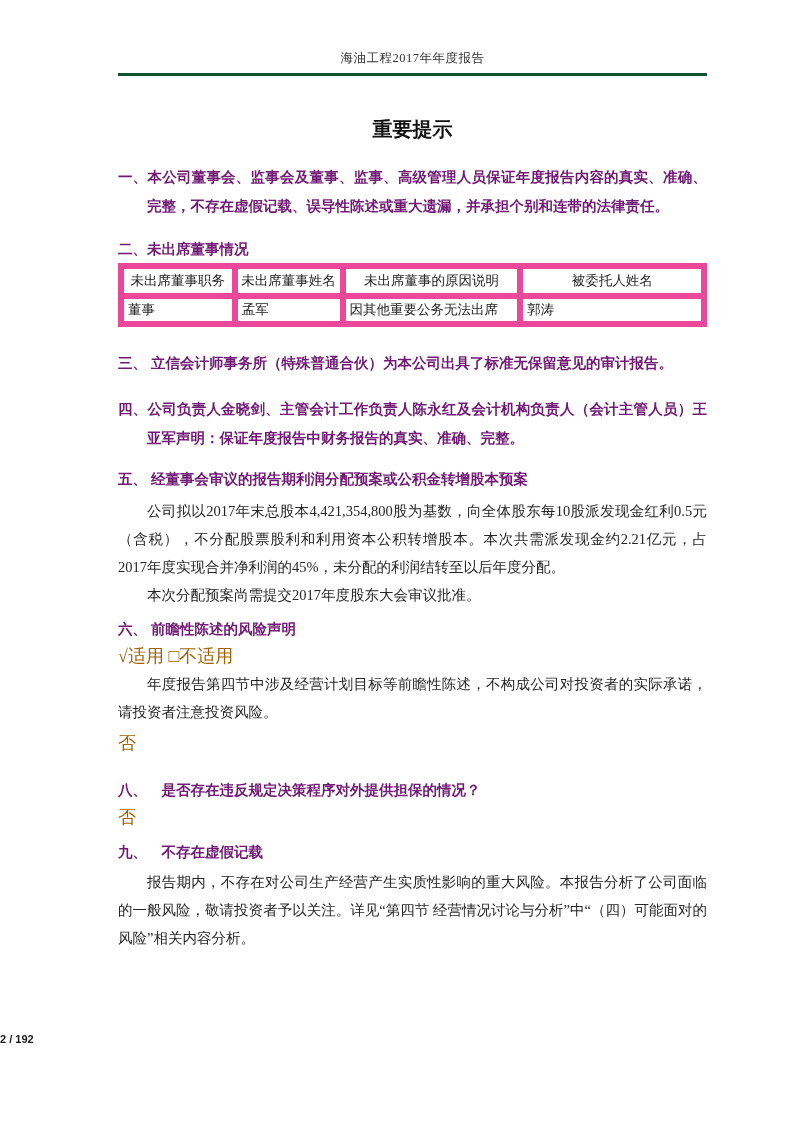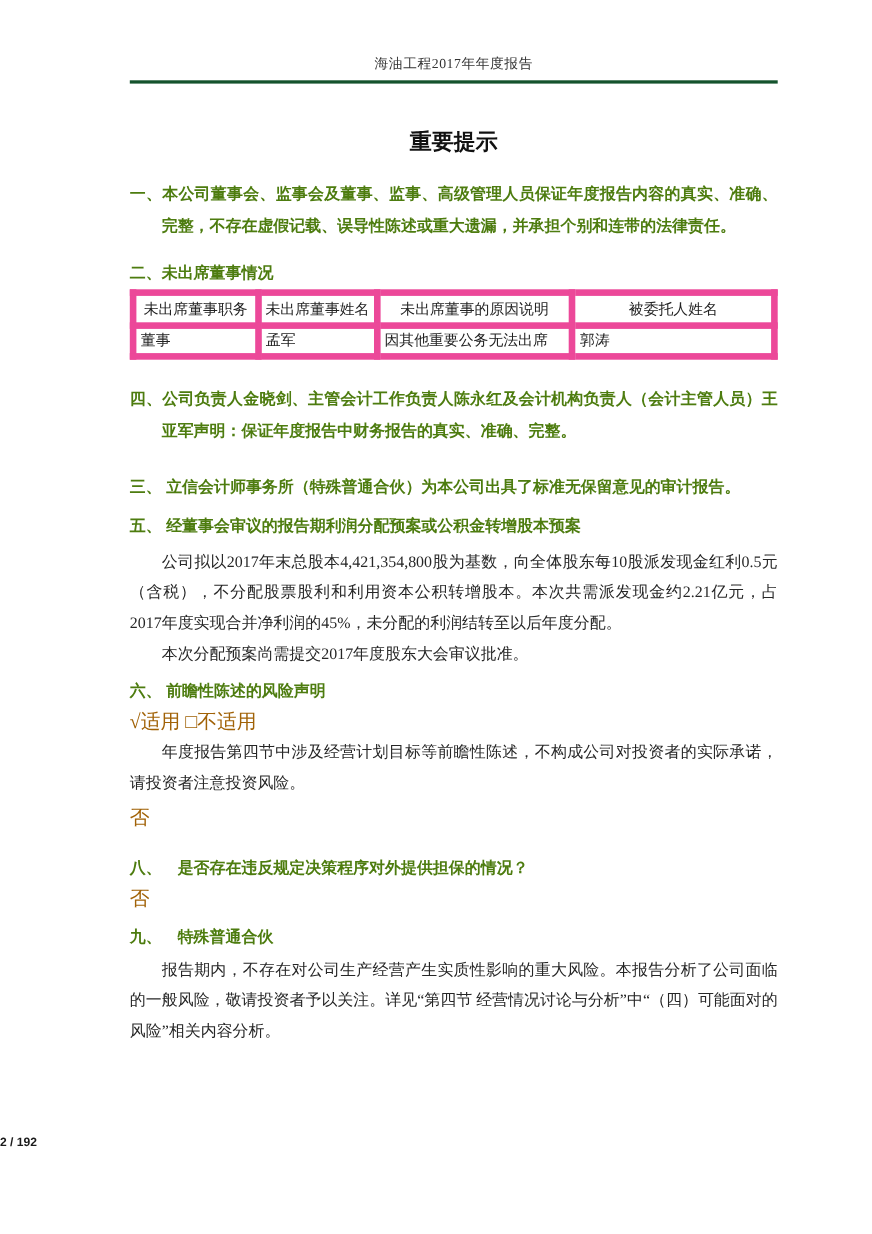--- a/index.html
+++ b/index.html
@@ -37,21 +37,21 @@
     font-size: 20px;
     line-height: 26px;
     color: #111;
   }
   h2.sec-heading {
     margin: 0;
     font-family: "Liberation Sans", "DejaVu Sans", sans-serif;
     font-weight: bold;
     font-size: 14.5px;
     line-height: 20px;
-    color: #4d7c0f;
+    color: #701a75;
     text-align: justify;
   }
   h2.hang {
     line-height: 29px;
     padding-left: 29px;
     text-indent: -29px;
   }
   #sec-one   { margin-top: 21px; }
   #sec-two   { margin-top: 18px; }
   #sec-three { margin-top: 26px; }
@@ -146,25 +146,25 @@
             <td>董事</td>
             <td>孟军</td>
             <td>因其他重要公务无法出席</td>
             <td>郭涛</td>
           </tr>
         </tbody>
       </table>
     </section>
 
     <section>
-      <h2 id="sec-four" class="sec-heading hang">四、公司负责人金晓剑、主管会计工作负责人陈永红及会计机构负责人（会计主管人员）王亚军声明：保证年度报告中财务报告的真实、准确、完整。</h2>
+      <h2 id="sec-three" class="sec-heading">三、 立信会计师事务所（特殊普通合伙）为本公司出具了标准无保留意见的审计报告。</h2>
     </section>
 
     <section>
-      <h2 id="sec-three" class="sec-heading">三、 立信会计师事务所（特殊普通合伙）为本公司出具了标准无保留意见的审计报告。</h2>
+      <h2 id="sec-four" class="sec-heading hang">四、公司负责人金晓剑、主管会计工作负责人陈永红及会计机构负责人（会计主管人员）王亚军声明：保证年度报告中财务报告的真实、准确、完整。</h2>
     </section>
 
     <section>
       <h2 id="sec-five" class="sec-heading">五、 经董事会审议的报告期利润分配预案或公积金转增股本预案</h2>
       <p id="para-five-1" class="body-para">公司拟以2017年末总股本4,421,354,800股为基数，向全体股东每10股派发现金红利0.5元（含税），不分配股票股利和利用资本公积转增股本。本次共需派发现金约2.21亿元，占2017年度实现合并净利润的45%，未分配的利润结转至以后年度分配。</p>
       <p id="para-five-2" class="body-para">本次分配预案尚需提交2017年度股东大会审议批准。</p>
     </section>
 
     <section>
       <h2 id="sec-six" class="sec-heading">六、 前瞻性陈述的风险声明</h2>
@@ -175,21 +175,21 @@
     <section>
       <p class="answer-line">否</p>
     </section>
 
     <section>
       <h2 id="sec-eight" class="sec-heading">八、　是否存在违反规定决策程序对外提供担保的情况？</h2>
       <p class="answer-line">否</p>
     </section>
 
     <section>
-      <h2 id="sec-nine" class="sec-heading">九、　特殊普通合伙</h2>
+      <h2 id="sec-nine" class="sec-heading">九、　不存在虚假记载</h2>
       <p id="para-nine" class="body-para">报告期内，不存在对公司生产经营产生实质性影响的重大风险。本报告分析了公司面临的一般风险，敬请投资者予以关注。详见“第四节 经营情况讨论与分析”中“（四）可能面对的风险”相关内容分析。</p>
     </section>
 
 
   </div>
 
   <div class="page-footer">
     <span>2 / 192</span>
   </div>
 

